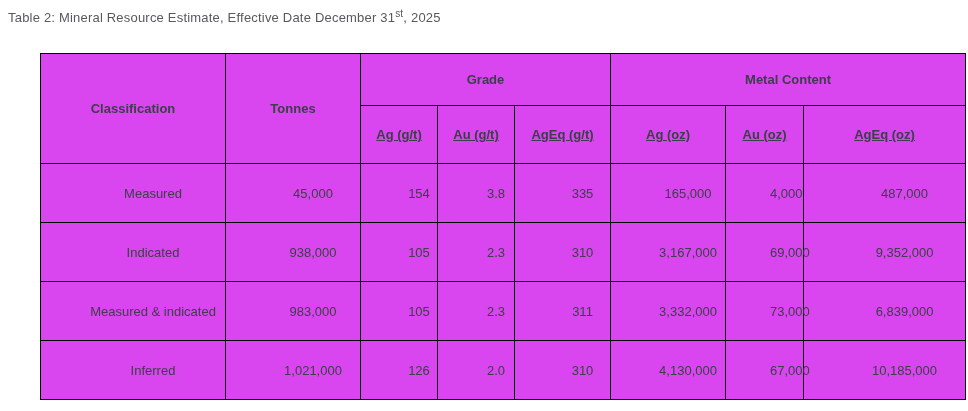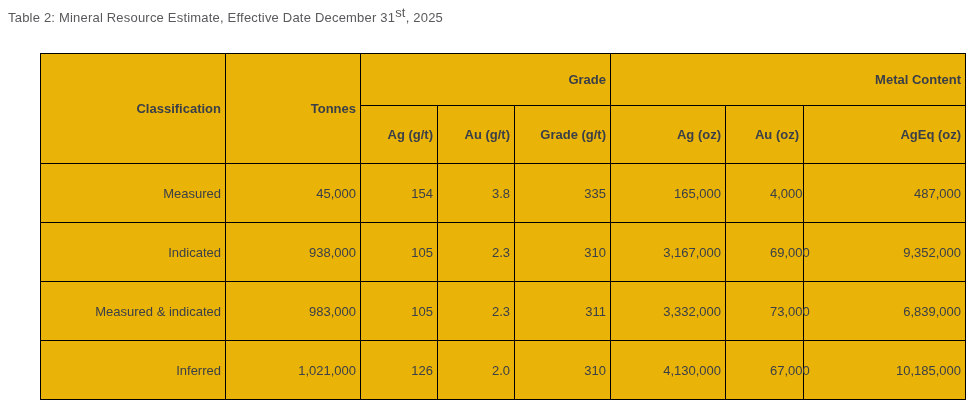--- a/index.html
+++ b/index.html
@@ -17,48 +17,48 @@
   }
   .doc-title {
     position: absolute;
     left: 8px;
     top: 10px;
     font-size: 13px;
     color: #58595b;
     letter-spacing: 0.2px;
   }
   .doc-title sup {
-    font-size: 13px;
+    font-size: 10px;
     vertical-align: super;
     line-height: 0;
   }
   table.resource-table {
     position: absolute;
     left: 40px;
     top: 53px;
     width: 925px;
     border-collapse: collapse;
     table-layout: fixed;
     font-size: 13px;
     color: #3c4047;
   }
   table.resource-table th,
   table.resource-table td {
     border: 1px solid #000000;
-    text-align: right;
+    text-align: center;
     vertical-align: middle;
     padding: 0 4px;
-    background: #eab308;
+    background: #d946ef;
   }
   table.resource-table th {
     font-weight: bold;
     color: #3a3f48;
   }
   tr.group-row th { height: 52px; }
-  tr.subhead-row th { height: 58px; }
+  tr.subhead-row th { height: 58px; text-decoration: underline; }
   tr.data-row td { height: 59px; padding-left: 44px; }
   .col-classification { width: 185px; }
   .col-tonnes { width: 135px; }
   .col-ag-gt { width: 77px; }
   .col-au-gt { width: 77px; }
   .col-ageq-gt { width: 96px; }
   .col-ag-oz { width: 115px; }
   .col-au-oz { width: 78px; }
   .col-ageq-oz { width: 162px; }
 </style>
@@ -85,21 +85,21 @@
     <thead>
       <tr class="group-row">
         <th rowspan="2">Classification</th>
         <th rowspan="2">Tonnes</th>
         <th colspan="3">Grade</th>
         <th colspan="3">Metal Content</th>
       </tr>
       <tr class="subhead-row">
         <th>Ag (g/t)</th>
         <th>Au (g/t)</th>
-        <th>Grade (g/t)</th>
+        <th>AgEq (g/t)</th>
         <th>Ag (oz)</th>
         <th>Au (oz)</th>
         <th>AgEq (oz)</th>
       </tr>
     </thead>
     <tbody>
       <tr class="data-row">
         <td>Measured</td>
         <td>45,000</td>
         <td>154</td>

